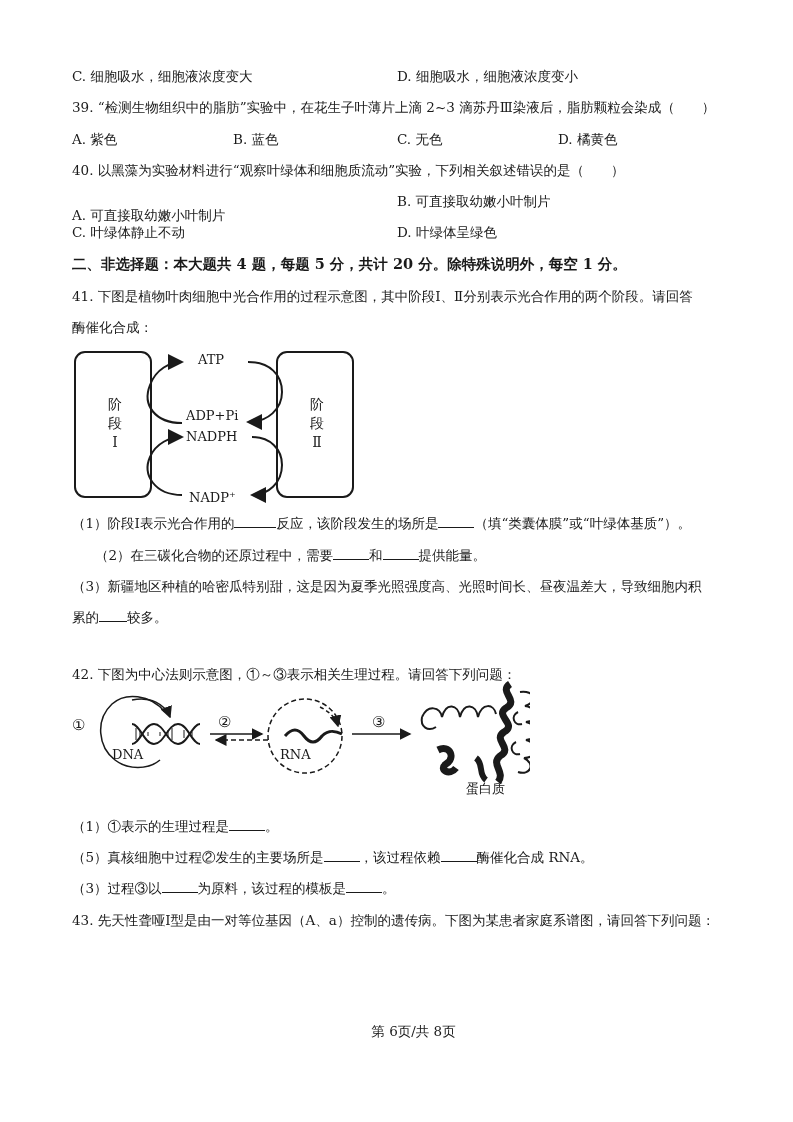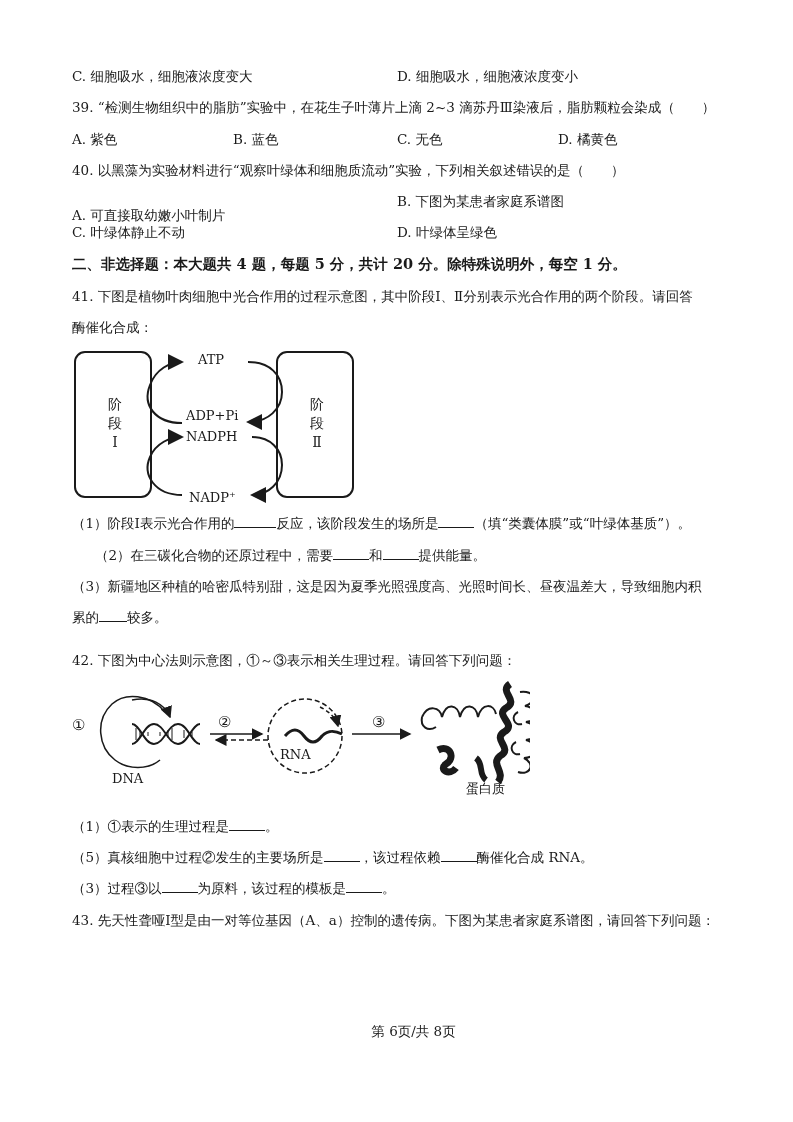--- a/index.html
+++ b/index.html
@@ -24,21 +24,21 @@
 <div class="col2" style="top:66px;">D. 细胞吸水，细胞液浓度变小</div>
 
 <div class="line" style="top:97px;">39. “检测生物组织中的脂肪”实验中，在花生子叶薄片上滴 2~3 滴苏丹Ⅲ染液后，脂肪颗粒会染成（　　）</div>
 <div class="opt" style="top:129px; left:72px;">A. 紫色</div>
 <div class="opt" style="top:129px; left:233px;">B. 蓝色</div>
 <div class="opt" style="top:129px; left:397px;">C. 无色</div>
 <div class="opt" style="top:129px; left:558px;">D. 橘黄色</div>
 
 <div class="line" style="top:160px;">40. 以黑藻为实验材料进行“观察叶绿体和细胞质流动”实验，下列相关叙述错误的是（　　）</div>
 <div class="line" style="top:205px;">A. 可直接取幼嫩小叶制片</div>
-<div class="col2" style="top:191px;">B. 下图为某患者家庭系谱图</div>
+<div class="col2" style="top:191px;">B. 可直接取幼嫩小叶制片</div>
 <div class="line" style="top:222px;">C. 叶绿体静止不动</div>
 <div class="col2" style="top:222px;">D. 叶绿体呈绿色</div>
 
 <div class="line bold" style="top:254px; font-size:14.5px;">二、非选择题：本大题共 4 题，每题 5 分，共计 20 分。除特殊说明外，每空 1 分。</div>
 
 <div class="line" style="top:286px;">41. 下图是植物叶肉细胞中光合作用的过程示意图，其中阶段Ⅰ、Ⅱ分别表示光合作用的两个阶段。请回答</div>
 <div class="line" style="top:317px;">酶催化合成：</div>
 
 <div class="svgbox" style="left:70px; top:345px; width:290px; height:160px;">
   <svg width="290" height="160" viewBox="0 0 290 160" xmlns="http://www.w3.org/2000/svg">
@@ -80,21 +80,21 @@
   <span>（1）阶段Ⅰ表示光合作用的</span><span class="blank b6"></span><span>反应，该阶段发生的场所是</span><span class="blank b5"></span><span>（填“类囊体膜”或“叶绿体基质”）。</span>
 </div>
 <div class="line" style="top:545px;margin-left:23px;">
   <span>（2）在三碳化合物的还原过程中，需要</span><span class="blank b5"></span><span>和</span><span class="blank b5"></span><span>提供能量。</span>
 </div>
 <div class="line" style="top:576px;">（3）新疆地区种植的哈密瓜特别甜，这是因为夏季光照强度高、光照时间长、昼夜温差大，导致细胞内积</div>
 <div class="line" style="top:607px;">
   <span>累的</span><span class="blank b4"></span><span>较多。</span>
 </div>
 
-<div class="line" style="top:650px;text-align:center;">42. 下图为中心法则示意图，①～③表示相关生理过程。请回答下列问题：</div>
+<div class="line" style="top:664px;text-align:center;">42. 下图为中心法则示意图，①～③表示相关生理过程。请回答下列问题：</div>
 
 <div class="svgbox" style="left:70px; top:672px; width:460px; height:135px;">
   <svg width="460" height="135" viewBox="0 0 460 135" xmlns="http://www.w3.org/2000/svg">
     <defs>
       <marker id="ah2" markerWidth="8" markerHeight="8" refX="7" refY="4" orient="auto">
         <path d="M0,0 L8,4 L0,8 Z" fill="#1a1a1a"></path>
       </marker>
     </defs>
 
     <path d="M95,40 C80,22 55,20 42,32 C25,48 28,75 45,88 C58,98 78,98 90,88" fill="none" stroke="#1a1a1a" stroke-width="1.5"></path>
@@ -124,21 +124,21 @@
       <path d="M406,86 C414,92 408,102 416,108" stroke-width="6"></path>
       <path d="M450,20 C465,18 468,30 455,34 C468,36 470,48 456,50 C470,54 470,66 456,68 C470,72 468,86 454,86 C466,92 460,104 448,100"></path>
       <path d="M448,40 C440,44 444,54 452,52 M446,70 C438,74 442,84 450,82"></path>
     </g>
   </svg>
 </div>
 
 <div class="opt" style="left:72px; top:715px; font-size:15px;">①</div>
 <div class="opt" style="left:218px; top:712px; font-size:15px;">②</div>
 <div class="opt" style="left:372px; top:712px; font-size:15px;">③</div>
-<div class="opt" style="left:112px; top:745px; font-size:13px;margin-top:24px;">DNA</div>
+<div class="opt" style="left:112px; top:745px; font-size:13px;">DNA</div>
 <div class="opt" style="left:280px; top:745px; font-size:13px;">RNA</div>
 <div class="opt" style="left:466px; top:779px; font-size:13px;">蛋白质</div>
 
 <div class="line" style="top:816px;">
   <span>（1）①表示的生理过程是</span><span class="blank b5"></span><span>。</span>
 </div>
 <div class="line" style="top:847px;">
   <span>（5）真核细胞中过程②发生的主要场所是</span><span class="blank b5"></span><span>，该过程依赖</span><span class="blank b5"></span><span>酶催化合成 RNA。</span>
 </div>
 <div class="line" style="top:878px;">

